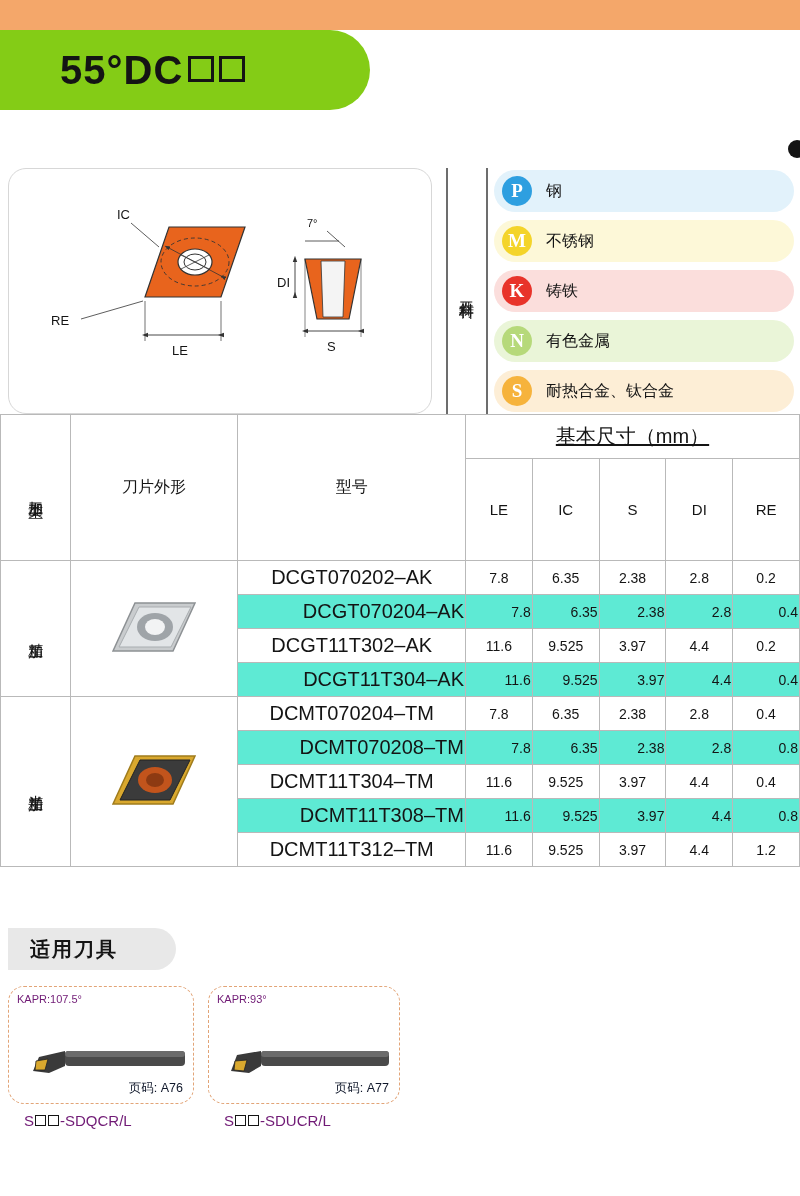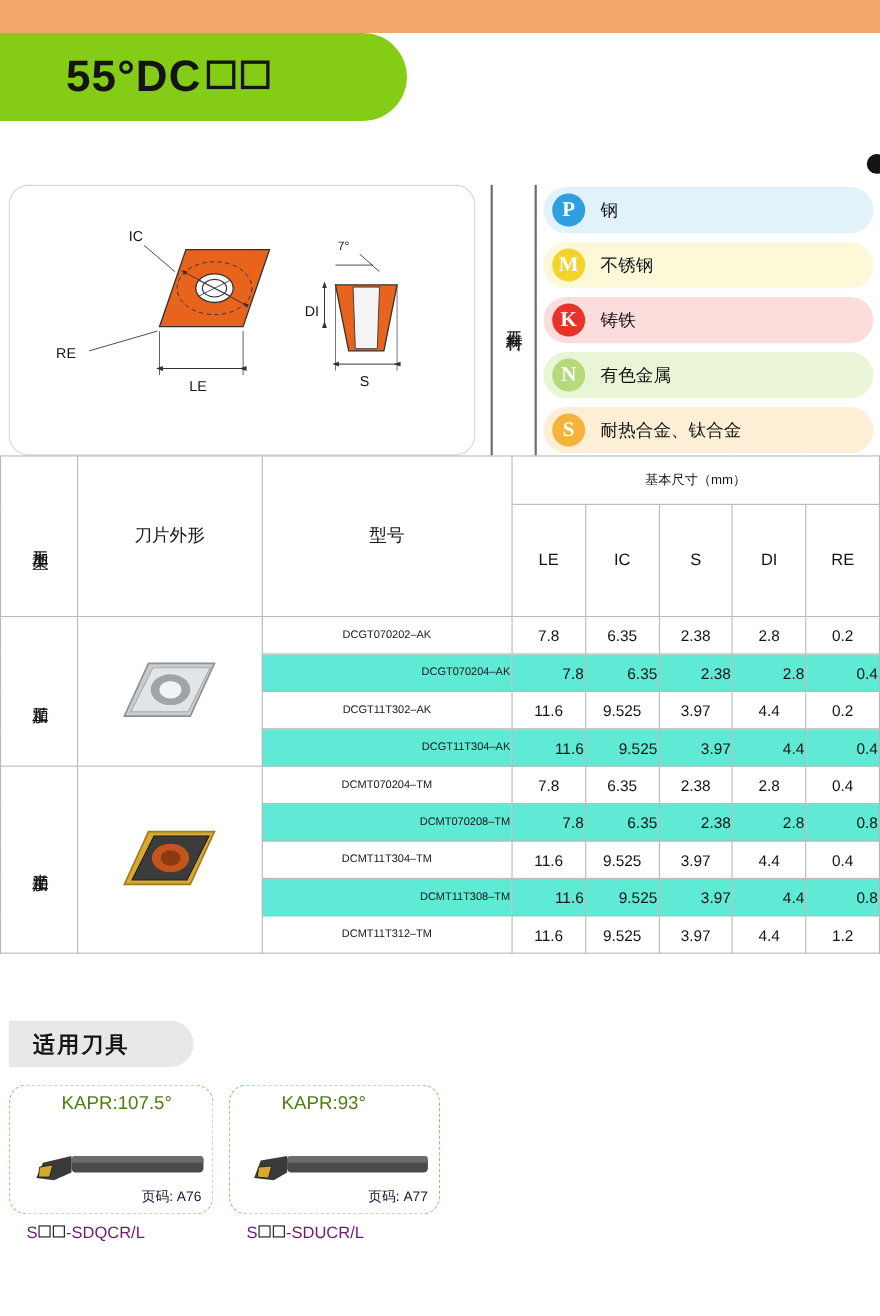--- a/index.html
+++ b/index.html
@@ -144,23 +144,23 @@
     font-size: 15px;
     letter-spacing: 1px;
   }
   th.vert-head span, td.vert-head span {
     writing-mode: vertical-rl;
     text-orientation: upright;
     display: inline-block;
   }
   th.shape-col { width: 168px; font-size: 16px; }
   th.model-col { width: 228px; font-size: 16px; }
-  th.dim-group { font-size: 12px; height: 44px; }
+  th.dim-group { font-size: 20px; height: 44px; text-decoration: underline; }
   th.dim-sub { height: 102px; font-size: 15px; width: 67px; }
-  td.model { font-size: 10px; height: 34px; }
+  td.model { font-size: 20px; height: 34px; }
   td.num { width: 67px; font-size: 14px; }
   td.vert-head {
     font-size: 15px;
     letter-spacing: 1px;
   }
   tr.alt td { background: #5eead4; text-align: right; }
 
   .insert-img { width: 118px; height: 64px; }
 
   
@@ -182,23 +182,22 @@
   }
   .tool-card {
     position: absolute;
     border: 1px dashed #e2a477;
     border-radius: 16px;
     background: #fff;
   }
   .tool-card .kapr {
     position: absolute;
     left: 8px; top: 6px;
-    font-size: 17px;
-    color: #4d7c0f;
-    margin-left: 39px;
+    font-size: 11px;
+    color: #701a75;
   }
   .tool-card .page {
     position: absolute;
     right: 10px; bottom: 6px;
     font-size: 12.5px;
     color: #0f172a;
   }
   .tool-name {
     position: absolute;
     font-size: 15px;

